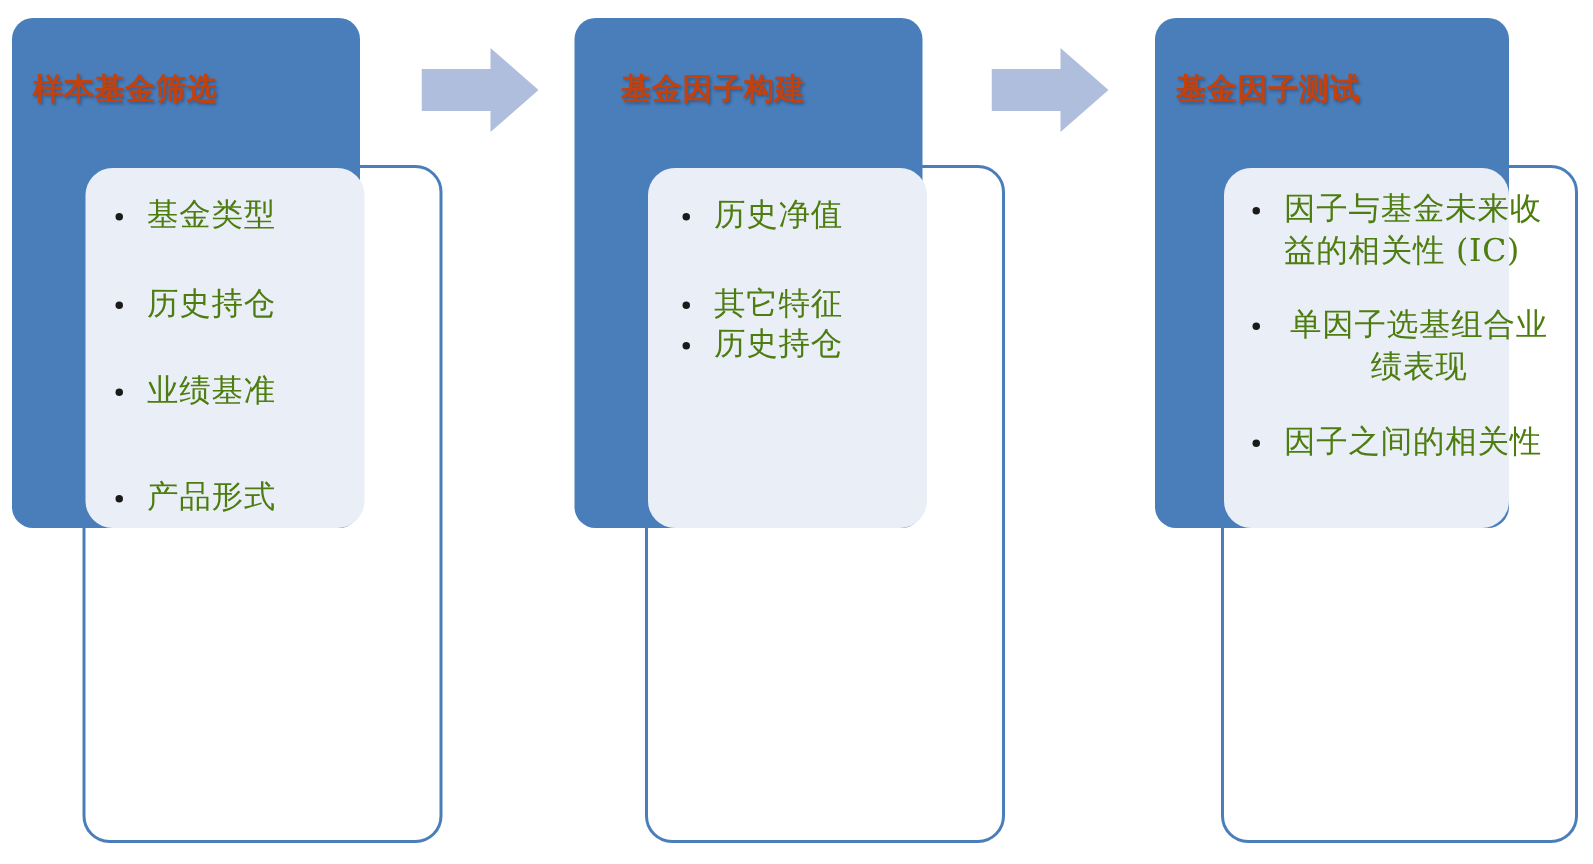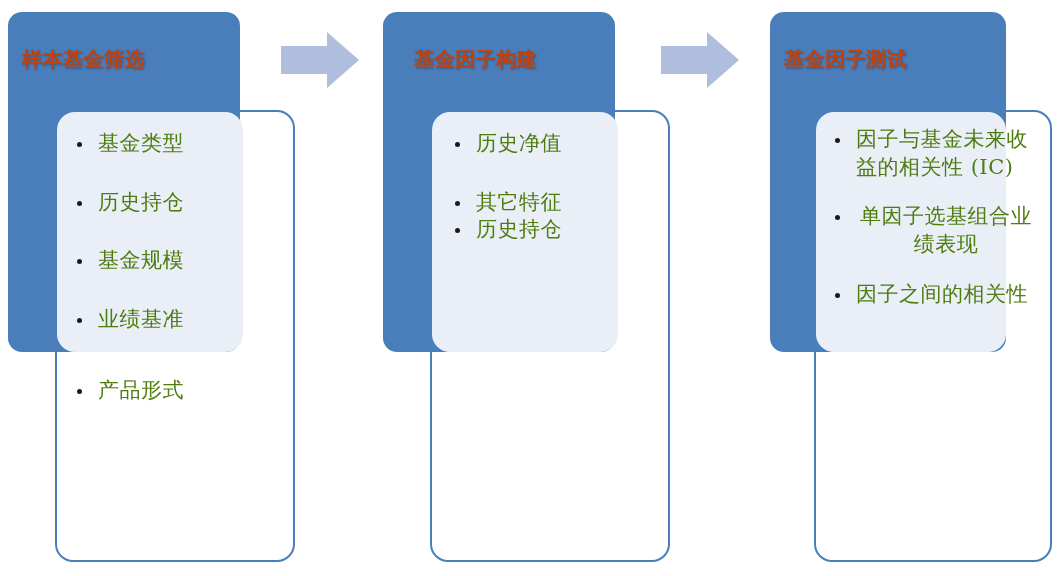--- a/index.html
+++ b/index.html
@@ -108,21 +108,20 @@
 
     <div class="blue-panel" style="left:8px; top:12px; width:232px; height:340px;"></div>
 
     <div class="overlay-sheet" style="left:57px; top:112px; width:186px; height:240px;"></div>
 
     <div class="blue-title" style="left:22px; top:26px;">样本基金筛选</div>
 
     <ul class="bullet-list" style="left:72px; top:130px; width:200px;">
       <li class="bullet-item" style="margin-bottom:31px;">基金类型</li>
       <li class="bullet-item" style="margin-bottom:31px;">历史持仓</li>
-      <li class="bullet-item" style="margin-bottom:31px;">基金规模</li>
       <li class="bullet-item" style="margin-bottom:43px;">业绩基准</li>
       <li class="bullet-item">产品形式</li>
     </ul>
   </div>
 
   <div class="arrow" style="left:281px; top:30px; width:78px; height:60px;">
     <svg width="78" height="60" viewBox="0 0 78 60" aria-hidden="true">
       <polygon points="0,16 46,16 46,2 78,30 46,58 46,44 0,44" fill="#AEBEDC"></polygon>
     </svg>
   </div>

